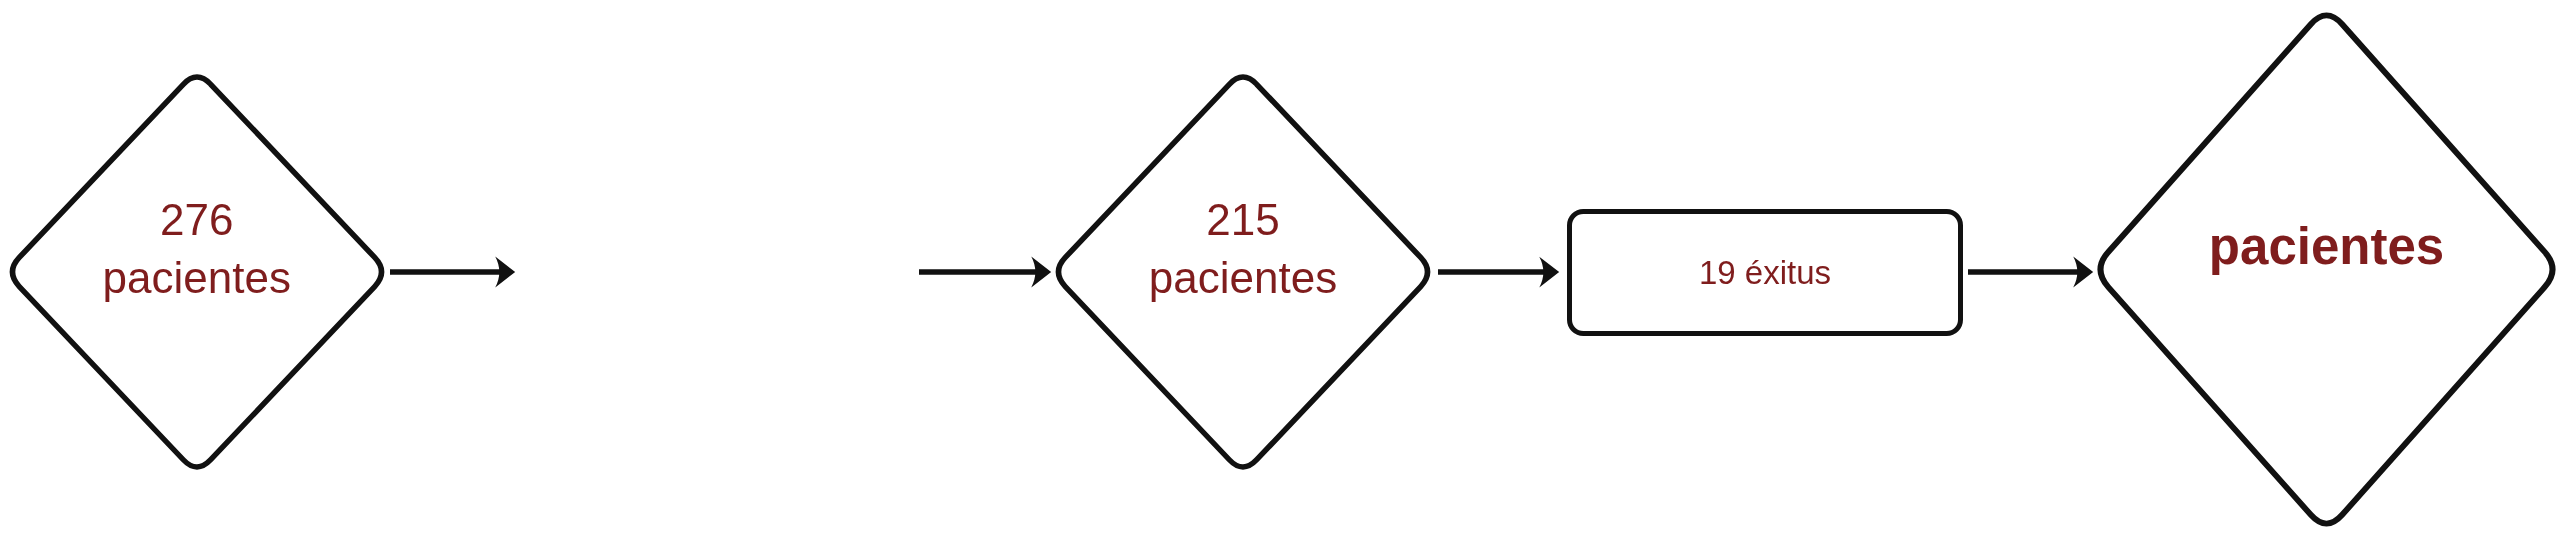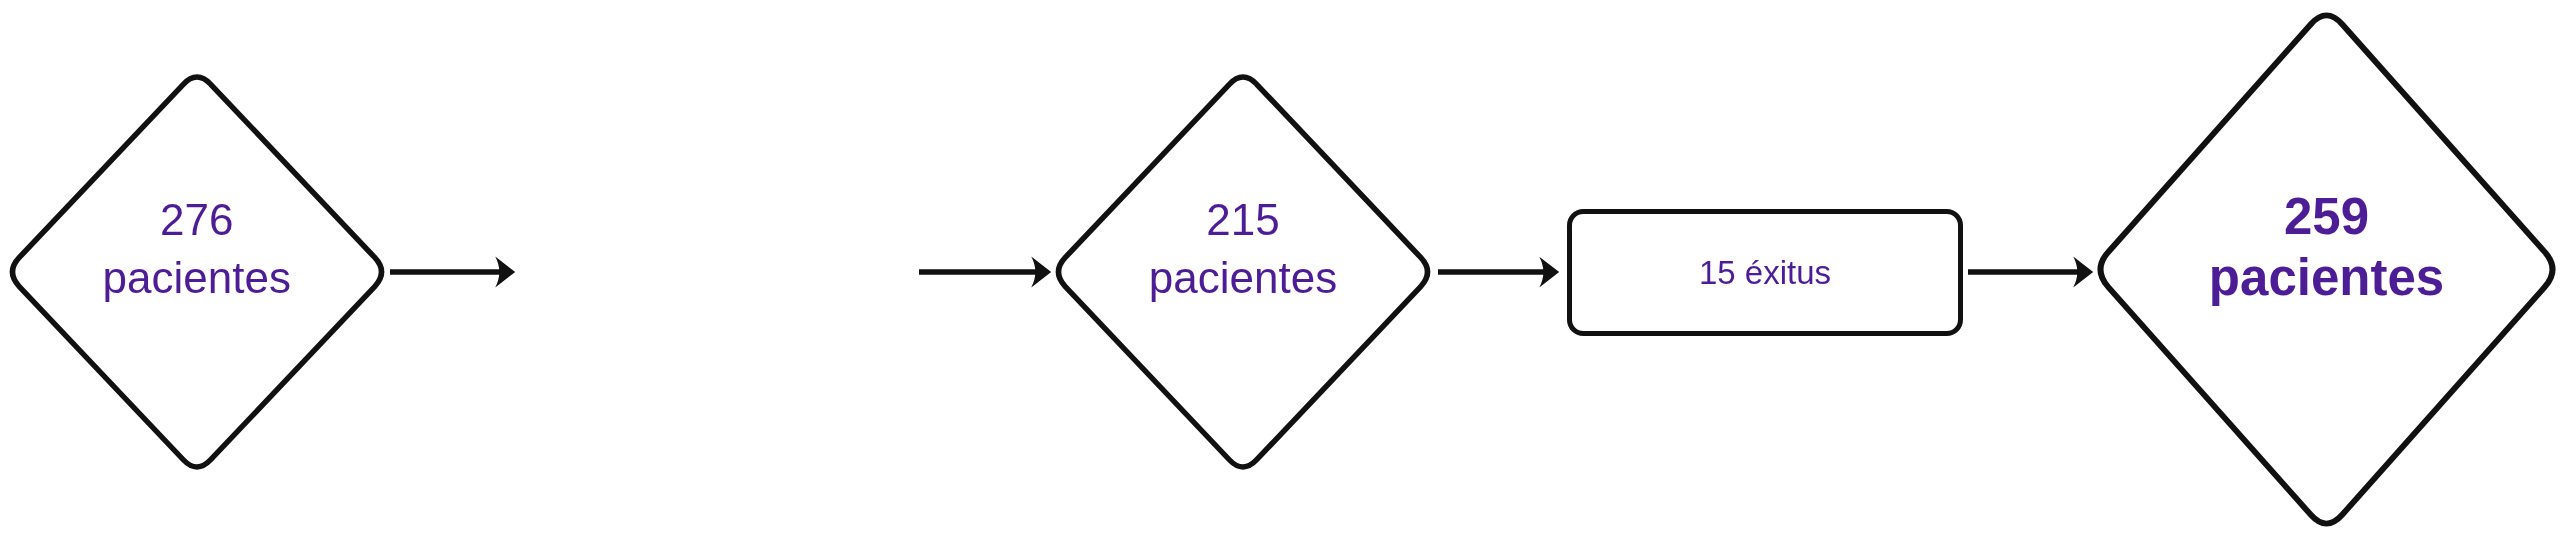--- a/index.html
+++ b/index.html
@@ -2,21 +2,21 @@
 <html style="font-size:14.5px"><head>
 <meta charset="utf-8">
 <style>
   html, body { margin: 0; padding: 0; background: #ffffff; }
   .canvas {
     position: relative;
     width: 2576px;
     height: 542px;
     background: #ffffff;
     font-family: "Liberation Sans", sans-serif;
-    color: #4c1d95;
+    color: #7f1d1d;
     overflow: hidden;
   }
   .node { position: absolute; }
   .diamond svg { display: block; width: 100%; height: 100%; }
   .diamond .label {
     position: absolute;
     left: 50%;
     top: calc(50% - 23.6px);
     transform: translate(-50%, -50%);
     text-align: center;
@@ -84,33 +84,32 @@
     </div>
   </div>
 
   <svg class="arrow a3" width="123" height="40" viewBox="0 0 136 44">
     <line x1="0" y1="22" x2="118" y2="22" stroke="#111111" stroke-width="6"></line>
     <path d="M112 5 L134 22 L112 39 Q121 22 112 5 Z" fill="#111111"></path>
   </svg>
 
   <div class="node process r2">
     <div class="label-box">
-      <div>15 éxitus</div>
+      <div>19 éxitus</div>
     </div>
   </div>
 
   <svg class="arrow a4" width="127" height="40" viewBox="0 0 140 44">
     <line x1="0" y1="22" x2="122" y2="22" stroke="#111111" stroke-width="6"></line>
     <path d="M116 5 L138 22 L116 39 Q125 22 116 5 Z" fill="#111111"></path>
   </svg>
 
   <div class="node diamond d3">
     <svg viewBox="-262 -294 524 588">
       <path d="M17.3 -270.6 L240.7 -19.4 Q258 0 240.7 19.4 L17.3 270.6 Q0 290 -17.3 270.6 L-240.7 19.4 Q-258 0 -240.7 -19.4 L-17.3 -270.6 Q0 -290 17.3 -270.6 Z" fill="#ffffff" stroke="#111111" stroke-width="6.5"></path>
     </svg>
     <div class="label">
-      <div>259</div>
       <div>pacientes</div>
     </div>
   </div>
 
 </div>
 
 
 </body></html>

